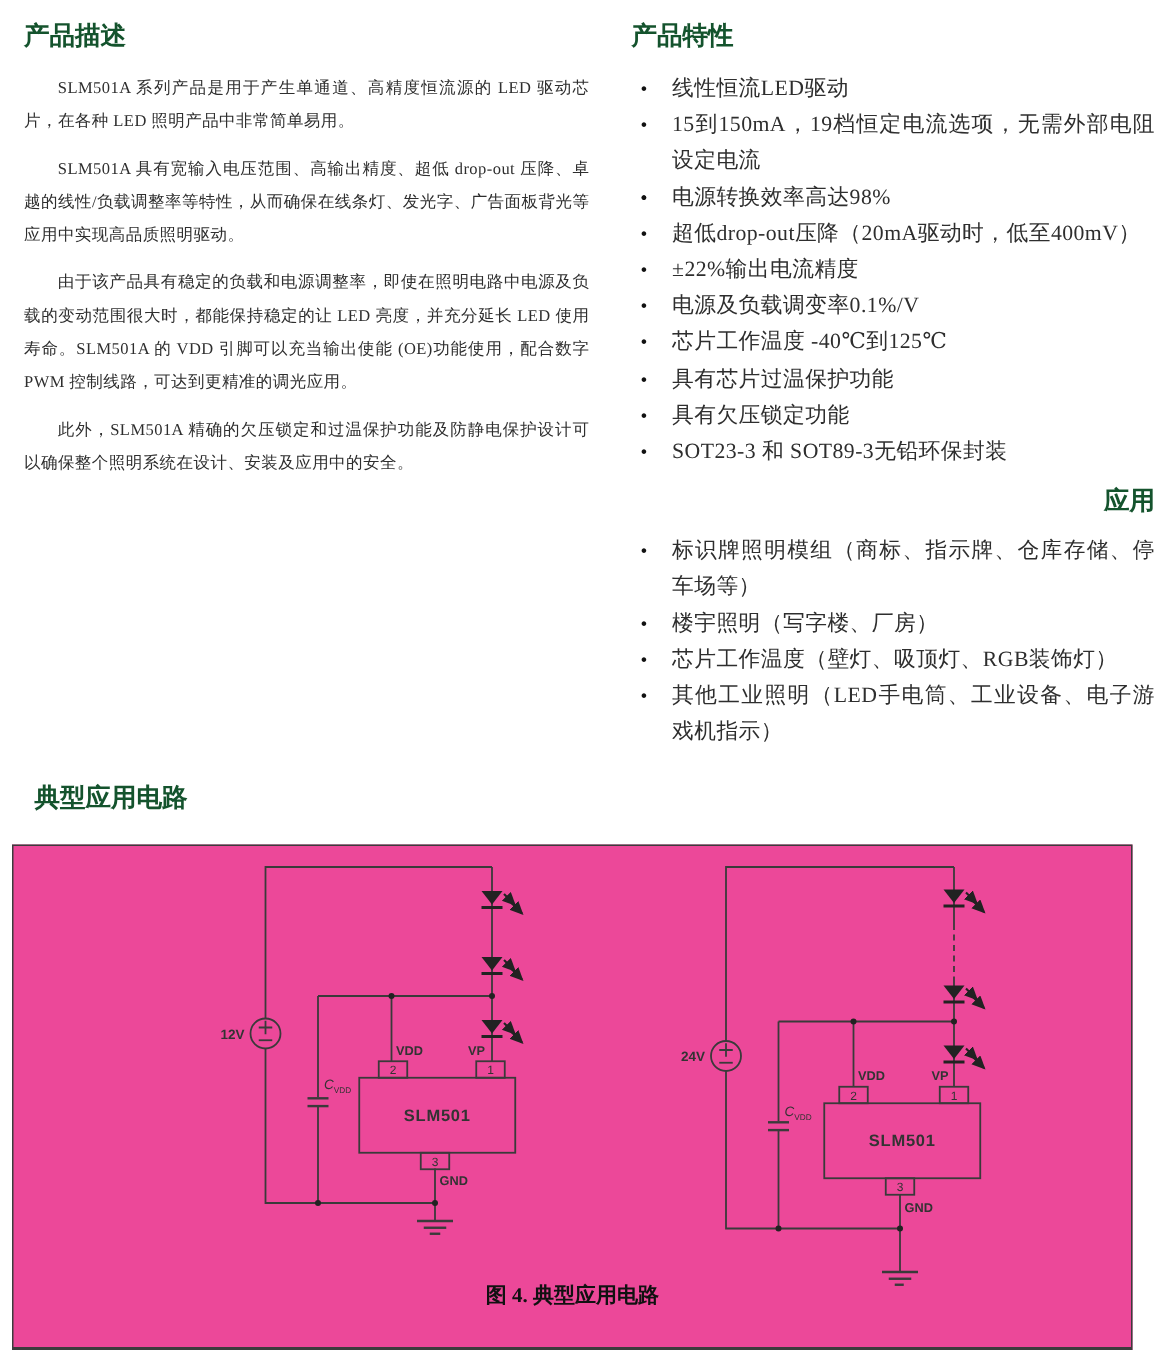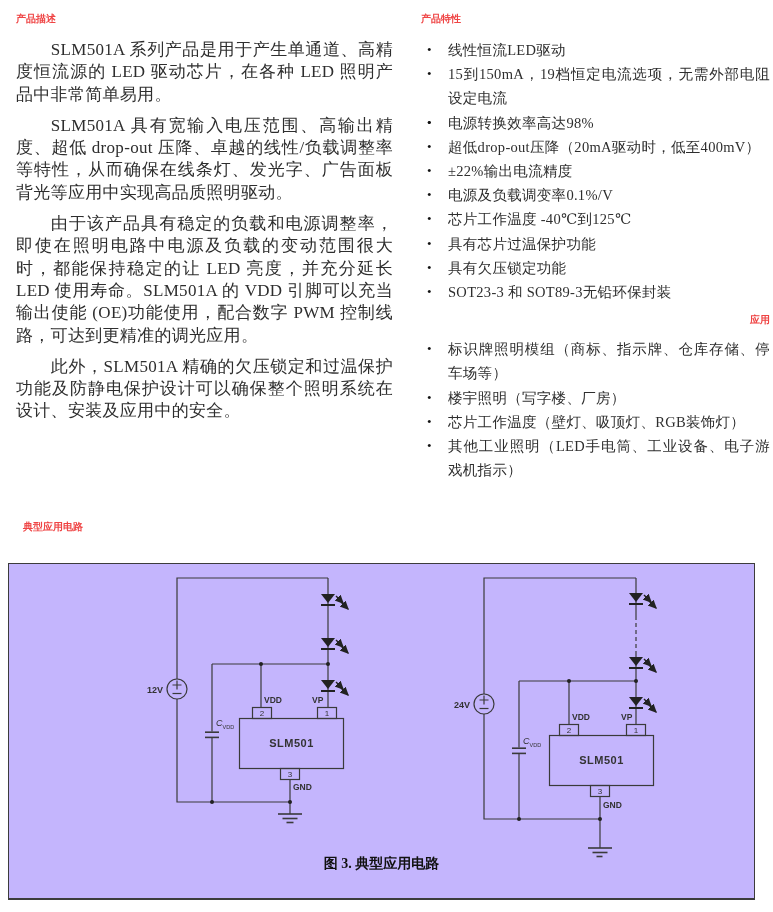--- a/index.html
+++ b/index.html
@@ -3,46 +3,46 @@
 <meta charset="utf-8">
 <style>
   html,body{margin:0;padding:0;}
   body{
     width:773px;height:912px;position:relative;background:#ffffff;
     font-family:"Liberation Serif","DejaVu Serif",serif;color:#2e2e2e;
     overflow:hidden;
   }
   .heading{
     font-family:"Liberation Sans","DejaVu Sans",sans-serif;
-    font-weight:bold;font-size:10px;color:#ef4444;
+    font-weight:bold;font-size:17px;color:#14532d;
   }
   
   .col-left{position:absolute;left:16px;top:12px;width:377px;}
   .col-left .heading{margin:0 0 13px 0;}
   .col-left p{
-    margin:0 0 9px 0;font-size:17px;line-height:22.3px;
+    margin:0 0 9px 0;font-size:11px;line-height:22.3px;
     text-align:justify;text-indent:2.05em;letter-spacing:0.3px;
   }
   
   .col-right{position:absolute;left:421px;top:12px;width:349px;}
   .col-right .heading{margin:0 0 12px 0;}
   .col-right .heading.apps{margin:9px 0 10px 0;text-align:right;}
   ul.plain{list-style:none;margin:0;padding:0;}
   ul.plain li{
     position:relative;padding-left:27px;font-size:14.5px;
     line-height:24.2px;letter-spacing:0.3px;text-align:justify;
   }
   ul.plain li .blt{
     position:absolute;left:6px;top:0;font-size:13px;color:#111;
   }
   
   .circuit-heading{position:absolute;left:23px;top:520px;}
   .circuit-box{
     position:absolute;left:8px;top:563px;width:745px;height:334px;
-    border:1px solid #3c3c3c;border-bottom-width:2px;background:#c4b5fd;
+    border:1px solid #3c3c3c;border-bottom-width:2px;background:#ec4899;
   }
   .circuit-box svg{position:absolute;left:0;top:0;}
   .fig-caption{
     position:absolute;left:0;top:291px;width:100%;text-align:center;
     font-size:14px;color:#111;
   }
   .fig-caption .figno{font-weight:bold;font-family:"Liberation Serif","DejaVu Serif",serif;}
   .fig-caption .figtitle{font-weight:bold;font-family:"Liberation Sans","DejaVu Sans",sans-serif;}
   
   text{font-family:"Liberation Sans","DejaVu Sans",sans-serif;fill:#333;}
@@ -239,16 +239,16 @@
         <text class="pinlbl" x="594" y="244">GND</text>
         <text class="pinnum" x="560" y="169" text-anchor="middle">2</text>
         <text class="pinnum" x="627" y="169" text-anchor="middle">1</text>
         <text class="pinnum" x="591" y="230" text-anchor="middle">3</text>
         <text class="chiplbl" x="592.5" y="200" text-anchor="middle">SLM501</text>
       </g>
     </g>
   </svg>
 
   <div class="fig-caption">
-    <span class="figno">图 3.</span>
+    <span class="figno">图 4.</span>
     <span class="figtitle">典型应用电路</span>
   </div>
 </div>
 
 </body></html>

